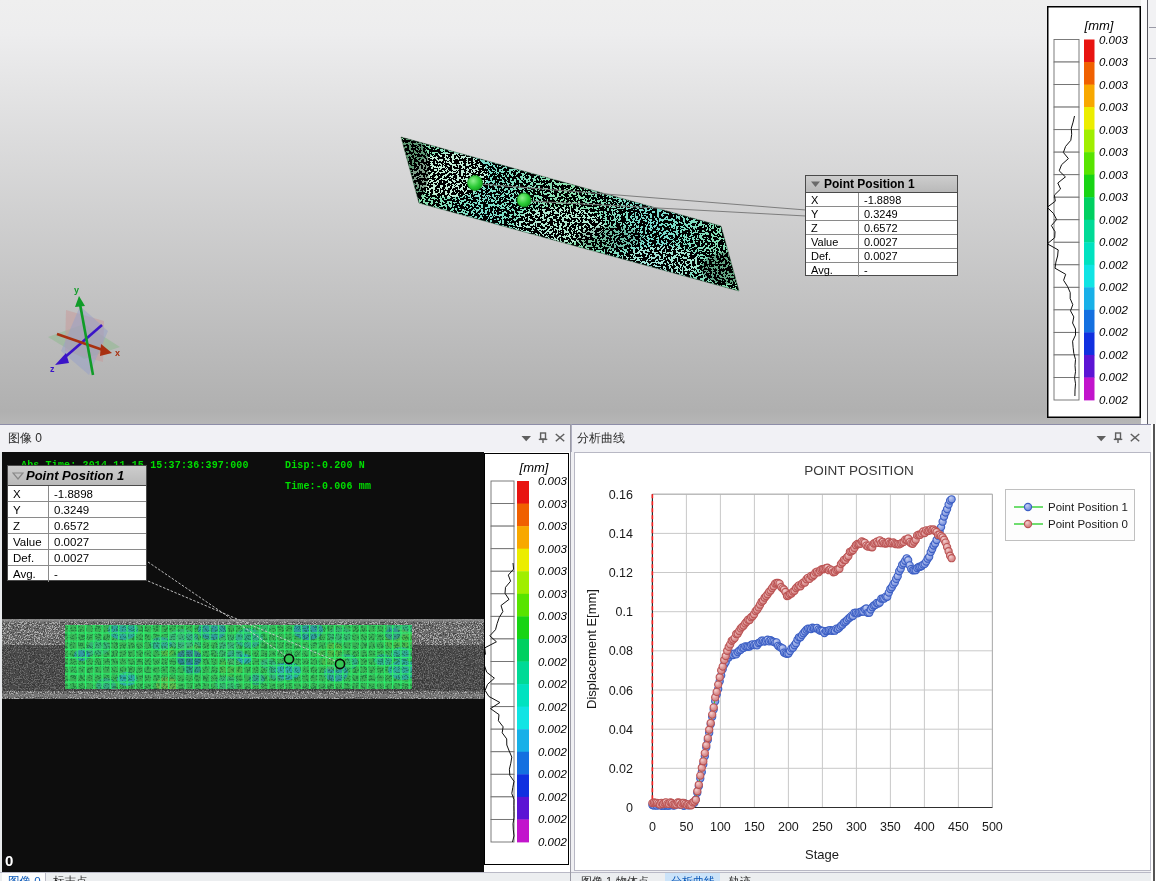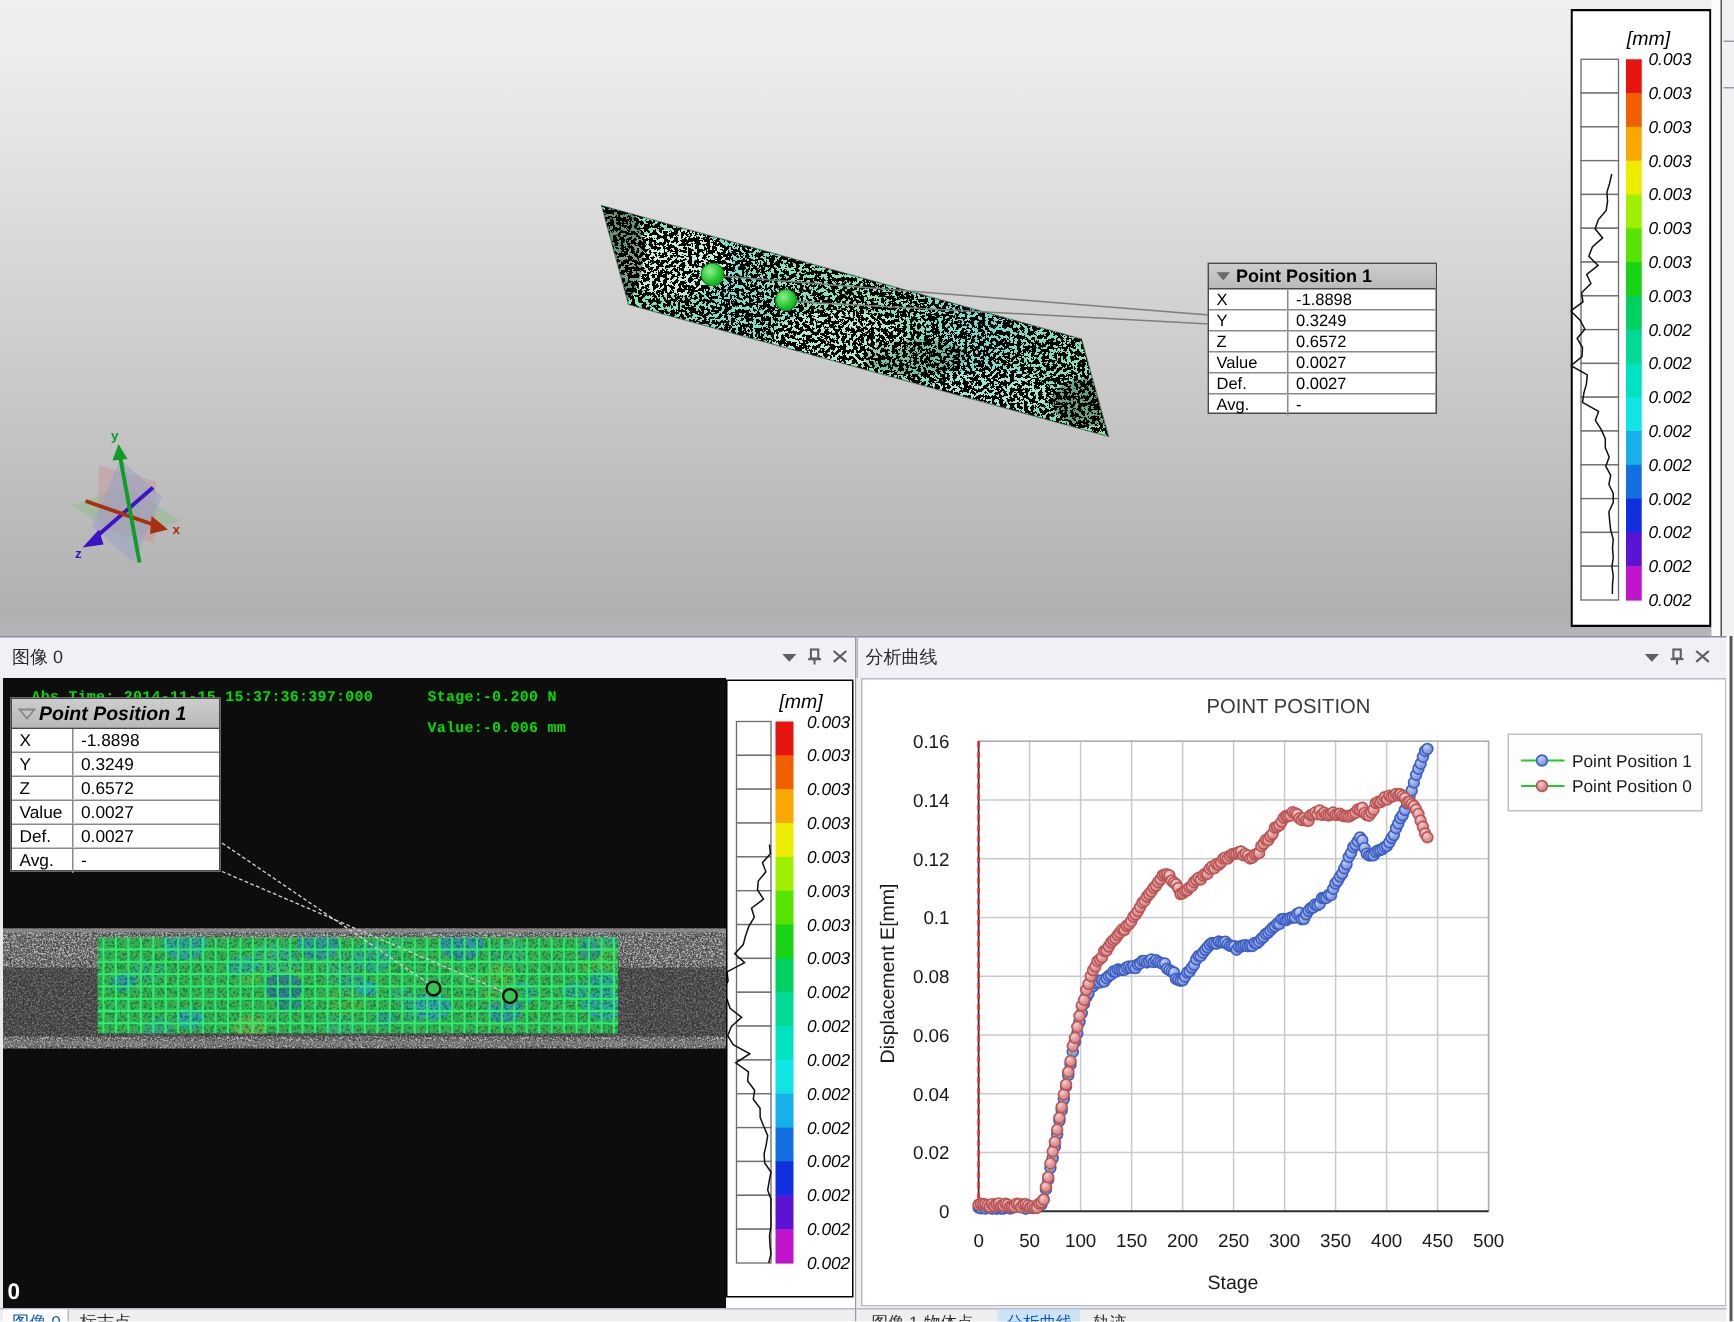--- a/index.html
+++ b/index.html
@@ -256,22 +256,22 @@
         <rect x="63" y="173" width="347" height="64" fill="#11532e" filter="url(#mdark)" opacity="0.42"></rect>
         <rect x="63" y="173" width="347" height="64" fill="url(#grid)"></rect>
       </g>
       <line x1="146" y1="110" x2="287" y2="206" stroke="#cfcfcf" stroke-width="0.9" stroke-dasharray="2.5,1.6"></line>
       <line x1="146" y1="129" x2="338" y2="211" stroke="#cfcfcf" stroke-width="0.9" stroke-dasharray="2.5,1.6"></line>
       <circle cx="287" cy="207" r="4.6" fill="#34c653" stroke="#0a0a0a" stroke-width="1.6"></circle>
       <circle cx="338" cy="212" r="4.6" fill="#34c653" stroke="#0a0a0a" stroke-width="1.6"></circle>
       <text x="3" y="414" font-size="15" font-weight="bold" fill="#ffffff">0</text>
     </svg>
 <div class="abs" style="left:21px;top:459.5px;z-index:1;font-family:'Liberation Mono',monospace;font-weight:bold;font-size:10px;line-height:11px;letter-spacing:0.15px;color:#00de00;white-space:pre">Abs Time: 2014-11-15 15:37:36:397:000</div>
-<div class="abs" style="left:285px;top:459.5px;z-index:1;font-family:'Liberation Mono',monospace;font-weight:bold;font-size:10px;line-height:11px;letter-spacing:0.15px;color:#00de00">Stage:-0.200 N</div>
-<div class="abs" style="left:285px;top:480.5px;z-index:1;font-family:'Liberation Mono',monospace;font-weight:bold;font-size:10px;line-height:11px;letter-spacing:0.15px;color:#00de00">Value:-0.006 mm</div>
+<div class="abs" style="left:285px;top:459.5px;z-index:1;font-family:'Liberation Mono',monospace;font-weight:bold;font-size:10px;line-height:11px;letter-spacing:0.15px;color:#00de00">Disp:-0.200 N</div>
+<div class="abs" style="left:285px;top:480.5px;z-index:1;font-family:'Liberation Mono',monospace;font-weight:bold;font-size:10px;line-height:11px;letter-spacing:0.15px;color:#00de00">Time:-0.006 mm</div>
 <div class="abs" style="left:7px;top:465px;width:140px;height:116px;z-index:2;border:1px solid #4a4a4a;background:#fff;box-sizing:border-box">
       <div style="height:20px;background:linear-gradient(#cdcdcd,#b9b9b9);border-bottom:1px solid #4a4a4a;display:flex;align-items:center;padding-left:4px;box-sizing:border-box;font-size:13px;font-weight:bold;font-style:italic;color:#000;white-space:nowrap"><svg width="12" height="9" style="margin-right:2px">
           <polygon points="1,2 11,2 6,8" fill="none" stroke="#888" stroke-width="1.2"></polygon>
         </svg>Point Position 1</div>
       <div style="height:16px;border-bottom:1px solid #8a8a8a;display:flex;font-size:11.5px;color:#000;box-sizing:border-box">
         <div style="width:41px;border-right:1px solid #8a8a8a;padding-left:5px;display:flex;align-items:center;box-sizing:border-box">X</div>
         <div style="padding-left:5px;display:flex;align-items:center">-1.8898</div>
       </div>
       <div style="height:16px;border-bottom:1px solid #8a8a8a;display:flex;font-size:11.5px;color:#000;box-sizing:border-box">
         <div style="width:41px;border-right:1px solid #8a8a8a;padding-left:5px;display:flex;align-items:center;box-sizing:border-box">Y</div>

